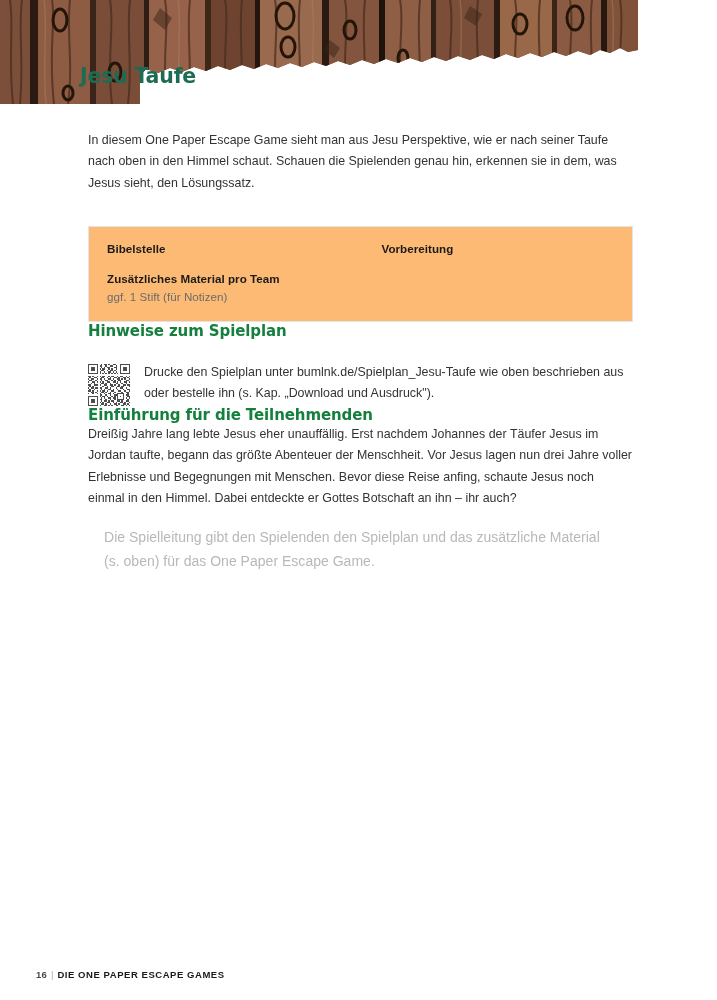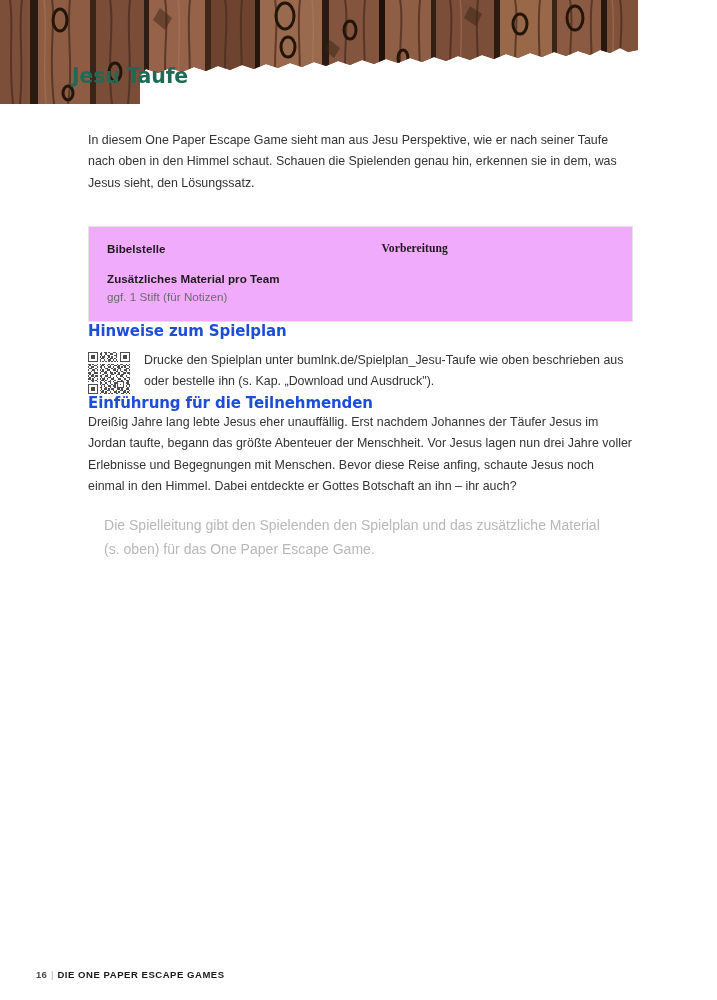--- a/index.html
+++ b/index.html
@@ -19,21 +19,21 @@
     top: 0; left: 0;
     width: 638px;
     height: 104px;
     overflow: hidden;
   }
   .wood-svg { display: block; width: 638px; height: 104px; }
 
   
   .page-title {
     position: absolute;
-    left: 72px;
+    left: 80px;
     top: 66px;
     font-family: "DejaVu Sans", sans-serif;
     font-size: 20.5px;
     font-weight: bold;
     letter-spacing: -0.2px;
     color: #1d6b55;
     margin: 0;
     line-height: 1;
   }
 
@@ -57,27 +57,27 @@
     font-size: 14px;
     line-height: 1.72;
     color: #b8b8b8;
     letter-spacing: 0.02px;
   }
 
   
   .info-box {
     margin-top: 32px;
     border: 1.5px solid #e4e4e4;
-    background: #f0abfc;
+    background: #fdba74;
     padding: 14px 18px 16px 18px;
     display: flex;
     width: 545px;
   }
   .info-col { width: 50%; }
-  .info-col.right { padding-left: 21px; font-family: Liberation Serif, serif; }
+  .info-col.right { padding-left: 21px; }
   .info-group { margin-bottom: 13px; }
   .info-group:last-child { margin-bottom: 0; }
   .info-label {
     font-size: 11.6px;
     font-weight: bold;
     color: #1a1a1a;
     line-height: 1.45;
     letter-spacing: 0.05px;
   }
   .info-value {
@@ -85,31 +85,31 @@
     color: #6b6b6b;
     line-height: 1.5;
     letter-spacing: 0.05px;
   }
 
   
   h2.section-heading {
     font-family: "DejaVu Sans", sans-serif;
     font-size: 15px;
     font-weight: bold;
-    color: #1d4ed8;
+    color: #15803d;
     margin: 0;
     letter-spacing: -0.1px;
     line-height: 1.2;
   }
   .sec-gap-1 { margin-top: 48px; }
   .sec-gap-2 { margin-top: 52px; }
 
   
   .qr-row {
-    margin-top: 10px;
+    margin-top: 22px;
     display: flex;
     align-items: flex-start;
   }
   .qr-code {
     width: 42px;
     height: 42px;
     flex: 0 0 42px;
     margin-top: 2px;
   }
   .qr-code svg { display: block; width: 42px; height: 42px; }

